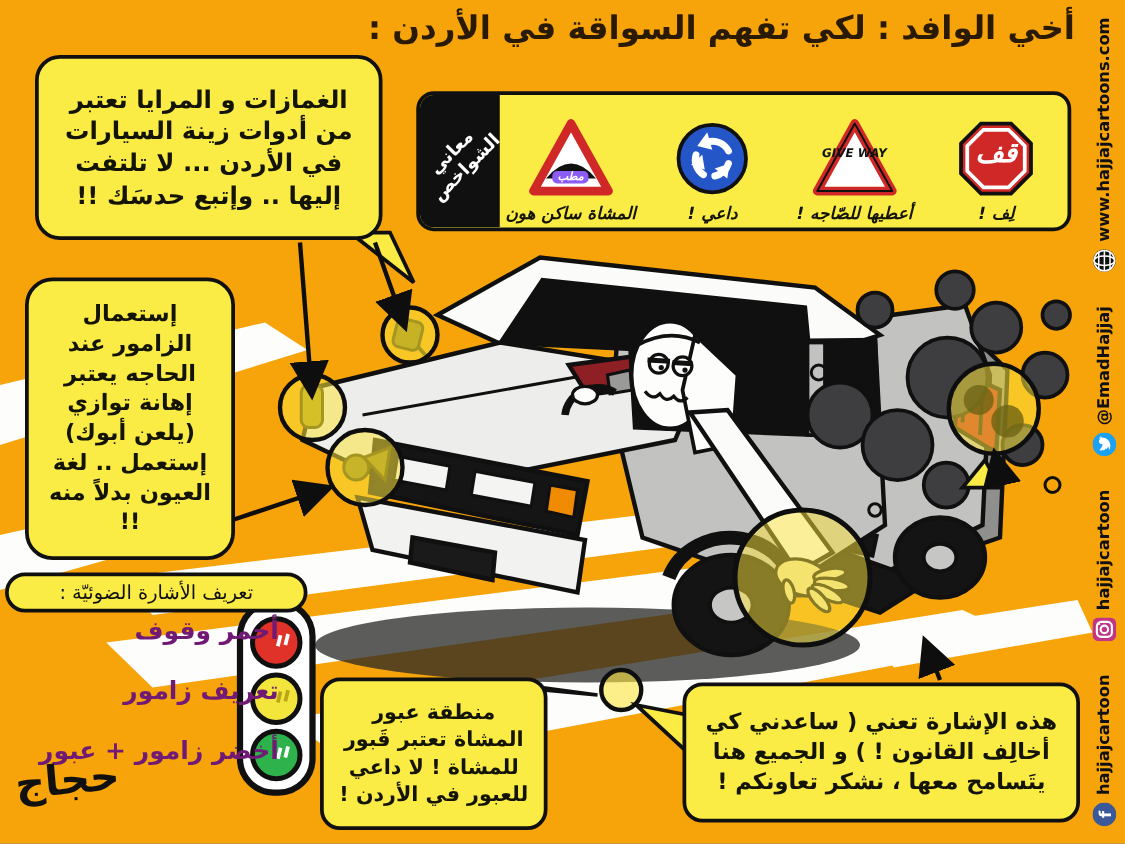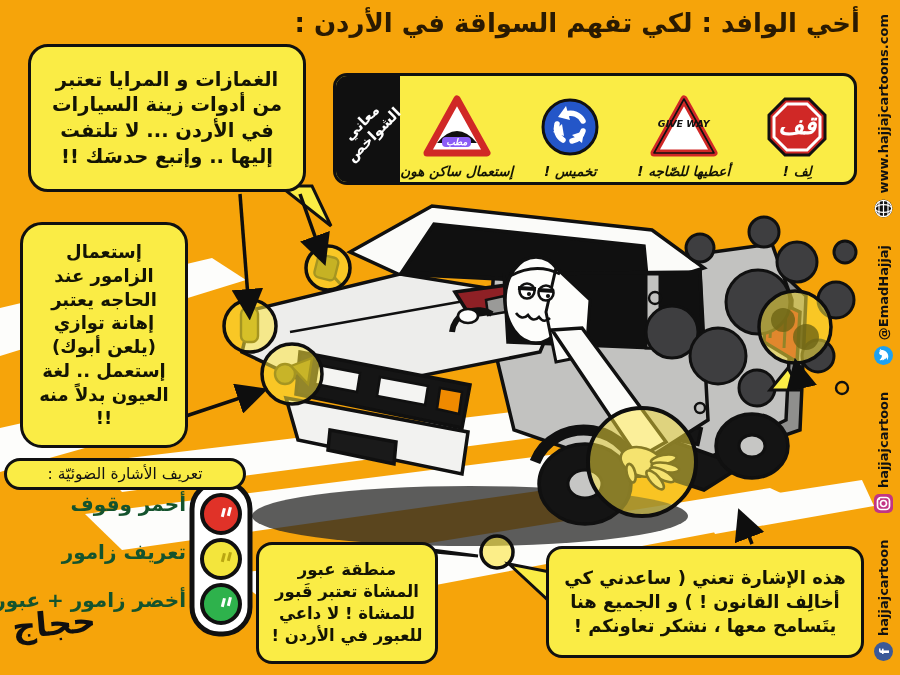--- a/index.html
+++ b/index.html
@@ -17,35 +17,35 @@
   .b-exhaust{left:746px;top:388px;width:124px;height:138px;font-size:16.5px;border-radius:18px;}
   .b-crosswalk{left:256px;top:542px;width:182px;height:122px;font-size:16.5px;}
   .b-hand{left:546px;top:546px;width:318px;height:112px;font-size:18px;}
   .signs-panel{position:absolute;left:333px;top:73px;width:524px;height:112px;z-index:3;
           background:#faec45;border:3.5px solid #101010;border-radius:14px;
           display:flex;direction:rtl;box-sizing:border-box;overflow:hidden;}
   .sign-cell{flex:1;display:flex;flex-direction:column;align-items:center;
           justify-content:flex-end;padding:4px 0 3px;font-style:italic;}
   .sign-symbol{position:relative;height:72px;display:flex;align-items:center;justify-content:center;}
   .sign-glyph{position:absolute;left:0;right:0;text-align:center;color:#fff;font-weight:bold;}
-  .glyph-stop{top:20px;font-size:25px;}
+  .glyph-stop{top:20px;font-size:22px;}
   .glyph-giveway{top:28px;font-size:9.5px;color:#111;line-height:1.05;white-space:pre-line;width:100%;}
   .glyph-bump{top:46px;font-size:9px;}
   .glyph-bump b{background:#8b5cf6;color:#fff;border-radius:4px;padding:0 4px;font-weight:bold;}
   .caption{direction:rtl;font-weight:bold;font-size:13.5px;white-space:nowrap;color:#141404;}
   .ribbon{width:64px;background:#101010;display:flex;align-items:center;justify-content:center;flex:none;}
   .ribbon span{display:block;width:84px;transform:rotate(-45deg);color:#fff;
           font-size:14.5px;font-weight:bold;text-align:center;line-height:1.15;direction:rtl;}
   .tl-pill{position:absolute;left:4px;top:458px;width:242px;height:32px;z-index:4;
           background:#faec45;border:3.5px solid #101010;border-radius:17px;direction:rtl;
           display:flex;align-items:center;justify-content:center;
           font-size:15.5px;font-weight:normal;box-sizing:border-box;}
   .tl-body{position:absolute;left:188px;top:470px;z-index:3;}
-  .tl-label{position:absolute;right:714px;z-index:3;direction:rtl;white-space:nowrap;
-          font-weight:bold;font-size:20px;color:#14532d;}
+  .tl-label{position:absolute;right:677px;z-index:3;direction:rtl;white-space:nowrap;
+          font-weight:bold;font-size:20px;color:#701a75;}
   .tl-red{top:492px;} .tl-yellow{top:540px;} .tl-green{top:588px;}
   .signature{position:absolute;left:12px;top:604px;z-index:3;font-size:33px;font-weight:bold;
           transform:rotate(-5deg);color:#101010;}
   .social-bar{position:absolute;left:866px;top:675px;width:675px;height:34px;z-index:5;
           transform:rotate(-90deg);transform-origin:0 0;
           display:flex;align-items:center;justify-content:space-between;
           padding:0 14px;box-sizing:border-box;}
   .social-item{display:flex;align-items:center;gap:6px;}
   .social-item .lbl{font-size:13px;font-weight:bold;color:#111;white-space:nowrap;}
   .icon{display:inline-flex;width:19px;height:19px;}
@@ -230,31 +230,31 @@
             <path d="M19,29 A14,14 0 0 0 25,45"></path>
             <path d="M34,46 A14,14 0 0 0 45,36"></path>
           </g>
           <g fill="#fff">
             <polygon points="28,11 20,22 32,25"></polygon>
             <polygon points="15,37 26,41 24,29"></polygon>
             <polygon points="44,48 46,36 34,40"></polygon>
           </g>
         </svg>
       </div>
-      <div class="caption">تخميس !</div>
+      <div class="caption">داعي !</div>
     </div>
     <div class="sign-cell">
       <div class="sign-symbol">
         <svg width="68" height="64" viewBox="0 0 68 64">
           <polygon points="34,4 64,58 4,58" fill="#fff" stroke="#d02826" stroke-width="7" stroke-linejoin="round"></polygon>
           <path d="M14,48 Q34,24 54,48 Z" fill="#101010"></path>
         </svg>
         <span class="sign-glyph glyph-bump"><b>مطب</b></span>
       </div>
-      <div class="caption">إستعمال ساكن هون</div>
+      <div class="caption">المشاة ساكن هون</div>
     </div>
     <div class="ribbon">
       <span>معاني الشواخص</span>
     </div>
   </div>
 
   <div class="bubble b-horn">إستعمال الزامور عند الحاجه يعتبر إهانة توازي (يلعن أبوك) إستعمل .. لغة العيون بدلاً منه !!</div>
   <div class="bubble b-mirrors">الغمازات و المرايا تعتبر من أدوات زينة السيارات في الأردن ... لا تلتفت إليها .. وإتبع حدسَك !!</div>
   <div class="bubble b-hand">هذه الإشارة تعني ( ساعدني كي أخالِف القانون ! ) و الجميع هنا يتَسامح معها ، نشكر تعاونكم !</div>
   <div class="bubble b-crosswalk">منطقة عبور المشاة تعتبر قَبور للمشاة ! لا داعي للعبور في الأردن !</div>

